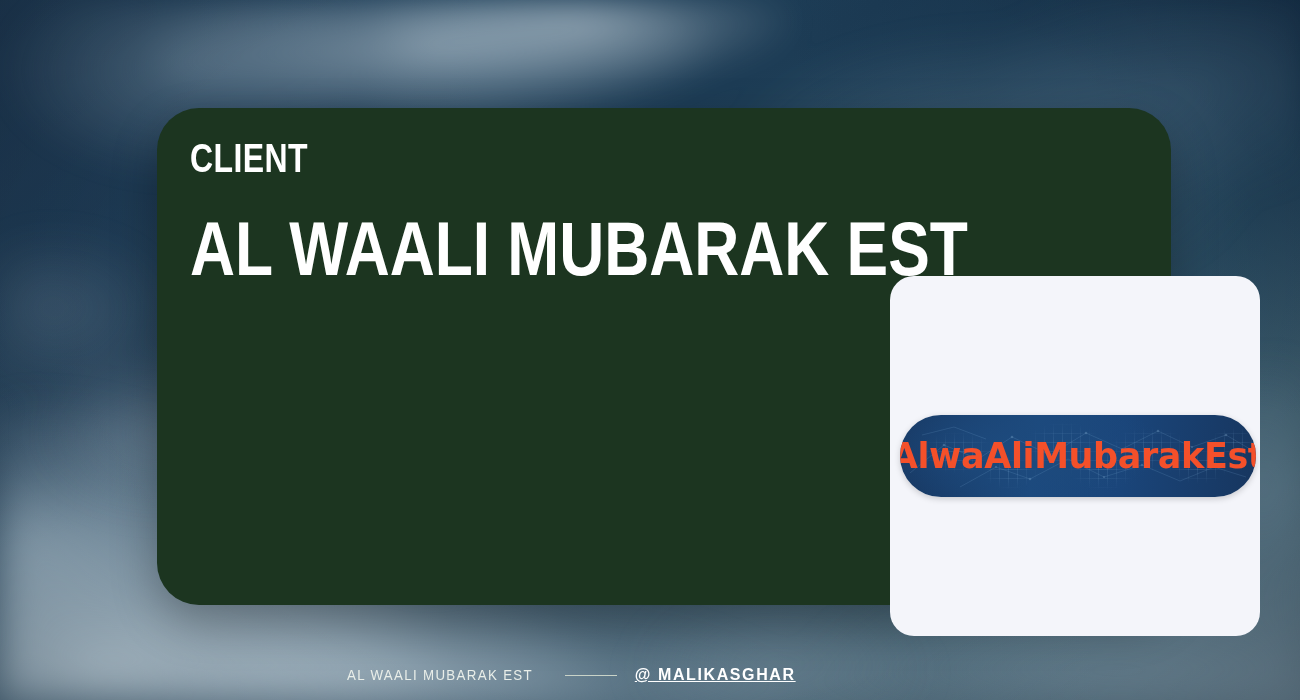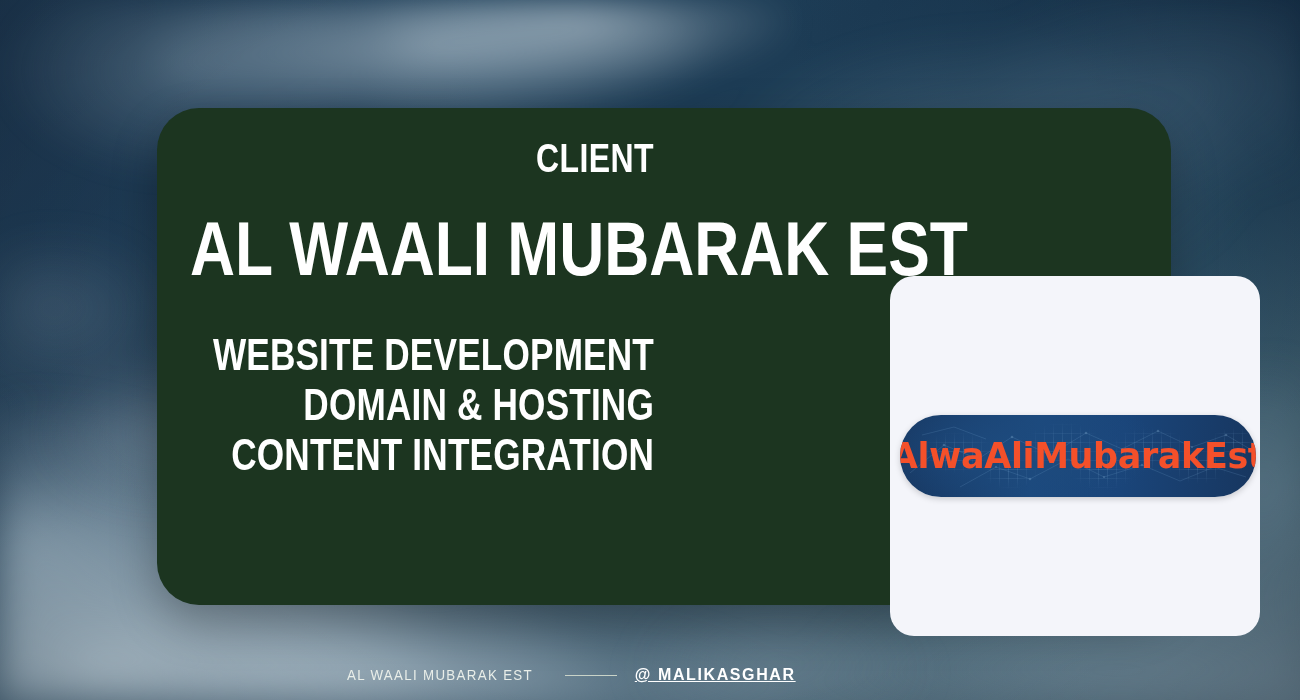--- a/index.html
+++ b/index.html
@@ -64,21 +64,20 @@
   }
 
   
   #green-card {
     position:absolute;
     left:157px; top:108px;
     width:1014px; height:497px;
     background:#1c3520;
     border-radius:42px;
     box-shadow:0 18px 46px rgba(0,0,0,.28);
-    text-align:right;
   }
 
   
   #left-column {
     position:absolute;
     left:33px; top:30px;
     width:580px;
   }
 
   .condensed {
@@ -234,25 +233,20 @@
   <div class="sky-layer" id="vignette-overlay"></div>
 
   <div id="green-card">
 
     <div id="left-column">
 
       <div class="condensed" id="client-label">CLIENT</div>
 
       <h1 class="condensed" id="client-name">AL WAALI MUBARAK EST</h1>
 
-      <ul id="services-list">
-        <li class="condensed service-item">WEBSITE DEVELOPMENT</li>
-        <li class="condensed service-item">DOMAIN &amp; HOSTING</li>
-        <li class="condensed service-item">CONTENT INTEGRATION</li>
-      </ul>
 
     </div>
 
     <div id="card-footer">
       <span id="footer-brand">AL WAALI MUBARAK EST</span>
       <span id="footer-divider"></span>
       <span id="footer-handle">@ MALIKASGHAR</span>
     </div>
 
     <div id="logo-card">

